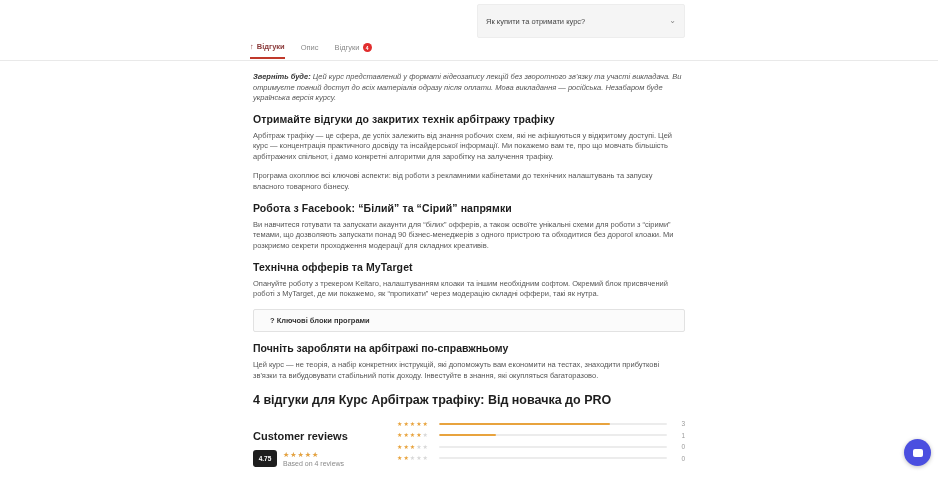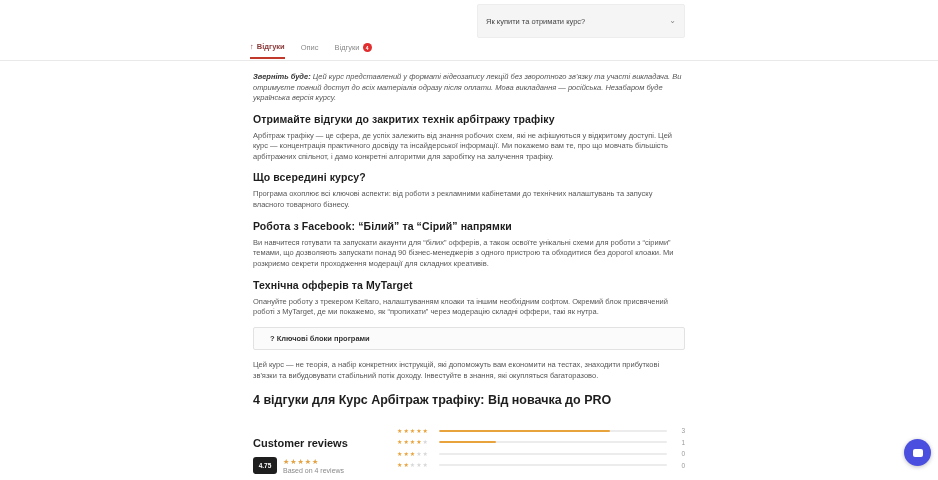--- a/index.html
+++ b/index.html
@@ -36,21 +36,21 @@
   .notice b { color:#333; }
   .section h2 { font-size:10.5px; font-weight:bold; color:#1d1d1d; margin:9px 0 6px; letter-spacing:.1px; }
   .section p, .final p { font-size:7.5px; line-height:1.42; color:#575757; margin-bottom:9px; }
   .accordion {
     border:1px solid #e2e2e2; background:#fbfbfb; border-radius:2px;
     padding:6px 16px; font-size:7.5px; color:#333; font-weight:bold;
     margin:3px 0 10px; cursor:pointer;
   }
   .final h2 { font-size:10.5px; font-weight:bold; color:#1d1d1d; margin:9px 0 6px; }
 
-  .reviews-h1 { font-size:12.5px; font-weight:bold; color:#1d1d1d; margin:12px 0 18px; }
+  .reviews-h1 { font-size:12.5px; font-weight:bold; color:#1d1d1d; margin:12px 0 11px; }
 
   
   .summary { display:flex; gap:14px; align-items:flex-start; }
   .sum-left { width:130px; flex:none; }
   .sum-title { font-size:11px; font-weight:bold; color:#1d1d1d; margin-bottom:8px;margin-top:12px; }
   .avg-row { display:flex; align-items:center; gap:6px; }
   .avg-badge {
     width:24px; height:17px; background:#1e1e1e; color:#fff; border-radius:3px;
     font-size:6.5px; font-weight:bold; display:flex; align-items:center; justify-content:center;
   }
@@ -102,37 +102,37 @@
   <div class="content">
 
     <p class="notice"><b>Зверніть буде:</b><span> Цей курс представлений у форматі відеозапису лекцій без зворотного зв'язку та участі викладача. Ви отримуєте повний доступ до всіх матеріалів одразу після оплати. Мова викладання — російська. Незабаром буде українська версія курсу.</span></p>
 
     <div class="section">
       <h2>Отримайте відгуки до закритих технік арбітражу трафіку</h2>
       <p>Арбітраж трафіку — це сфера, де успіх залежить від знання робочих схем, які не афішуються у відкритому доступі. Цей курс — концентрація практичного досвіду та інсайдерської інформації. Ми покажемо вам те, про що мовчать більшість арбітражних спільнот, і дамо конкретні алгоритми для заробітку на залучення трафіку.</p>
     </div>
 
     <div class="section">
-      <h2>Що всередині курсу?</h2>
       <p>Програма охоплює всі ключові аспекти: від роботи з рекламними кабінетами до технічних налаштувань та запуску власного товарного бізнесу.</p>
     </div>
 
     <div class="section">
       <h2>Робота з Facebook: “Білий” та “Сірий” напрямки</h2>
       <p>Ви навчитеся готувати та запускати акаунти для “білих” офферів, а також освоїте унікальні схеми для роботи з “сірими” темами, що дозволяють запускати понад 90 бізнес-менеджерів з одного пристрою та обходитися без дорогої клоаки. Ми розкриємо секрети проходження модерації для складних креативів.</p>
     </div>
 
     <div class="section">
       <h2>Технічна офферів та MyTarget</h2>
       <p>Опануйте роботу з трекером Keitaro, налаштуванням клоаки та іншим необхідним софтом. Окремий блок присвячений роботі з MyTarget, де ми покажемо, як “пропихати” через модерацію складні оффери, такі як нутра.</p>
     </div>
 
     <div class="accordion">? Ключові блоки програми</div>
 
     <div class="final">
+      <h2>Почніть заробляти на арбітражі по-справжньому</h2>
       <p>Цей курс — не теорія, а набір конкретних інструкцій, які допоможуть вам економити на тестах, знаходити прибуткові зв'язки та вибудовувати стабільний потік доходу. Інвестуйте в знання, які окупляться багаторазово.</p>
     </div>
 
     <h1 class="reviews-h1">4 відгуки для Курс Арбітраж трафіку: Від новачка до PRO</h1>
 
     <div class="summary">
       <div class="sum-left">
         <div class="sum-title">Customer reviews</div>
         <div class="avg-row">
           <div class="avg-badge">4.75</div>

